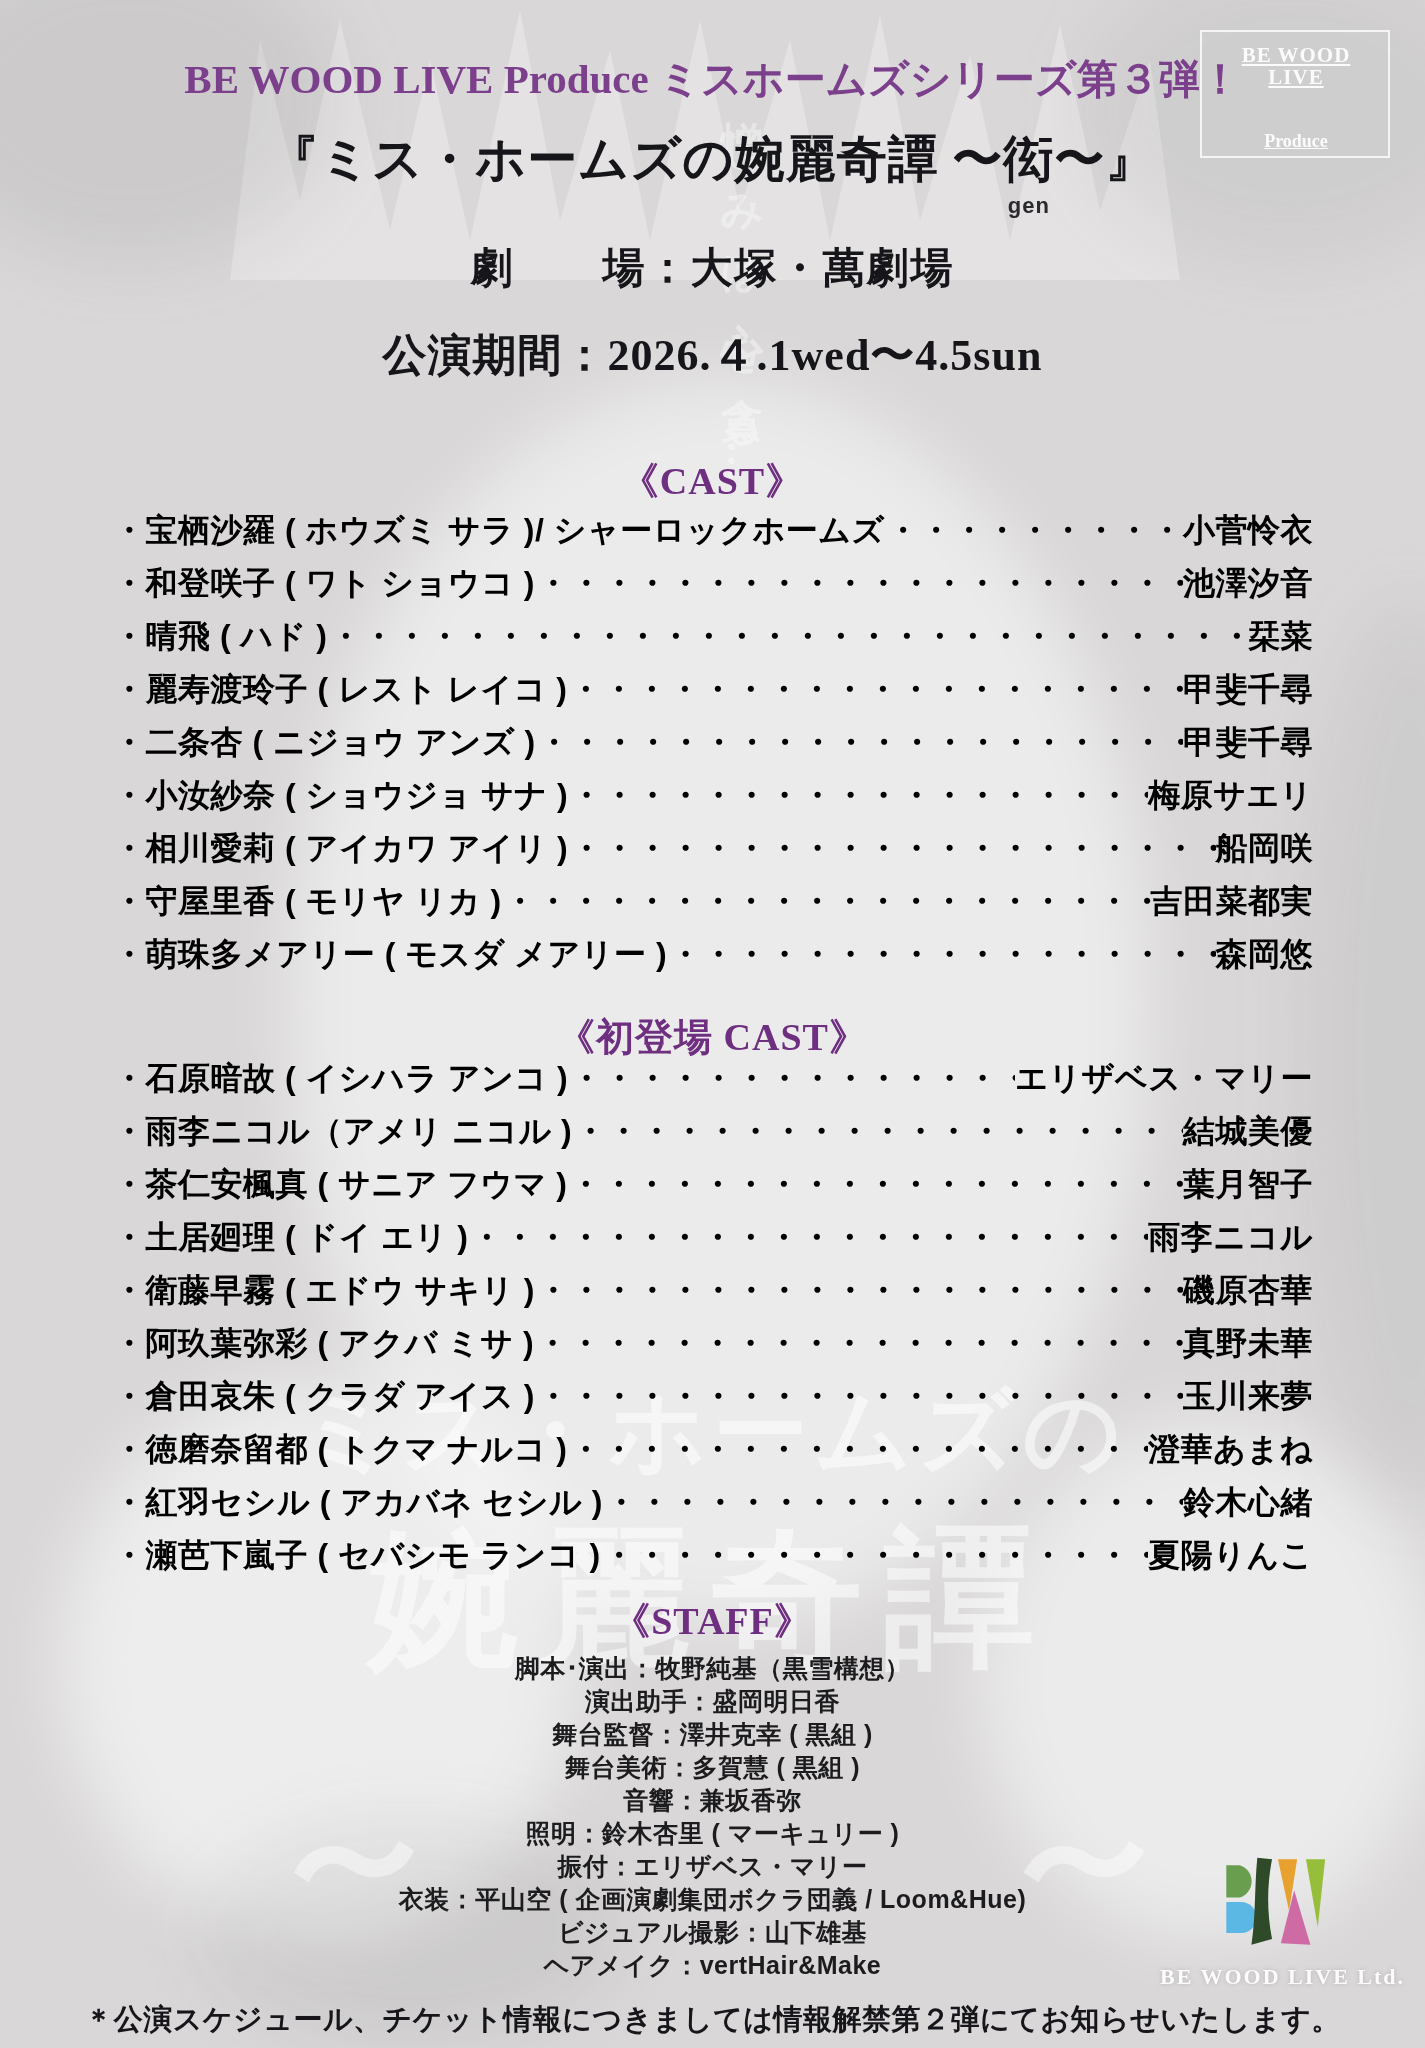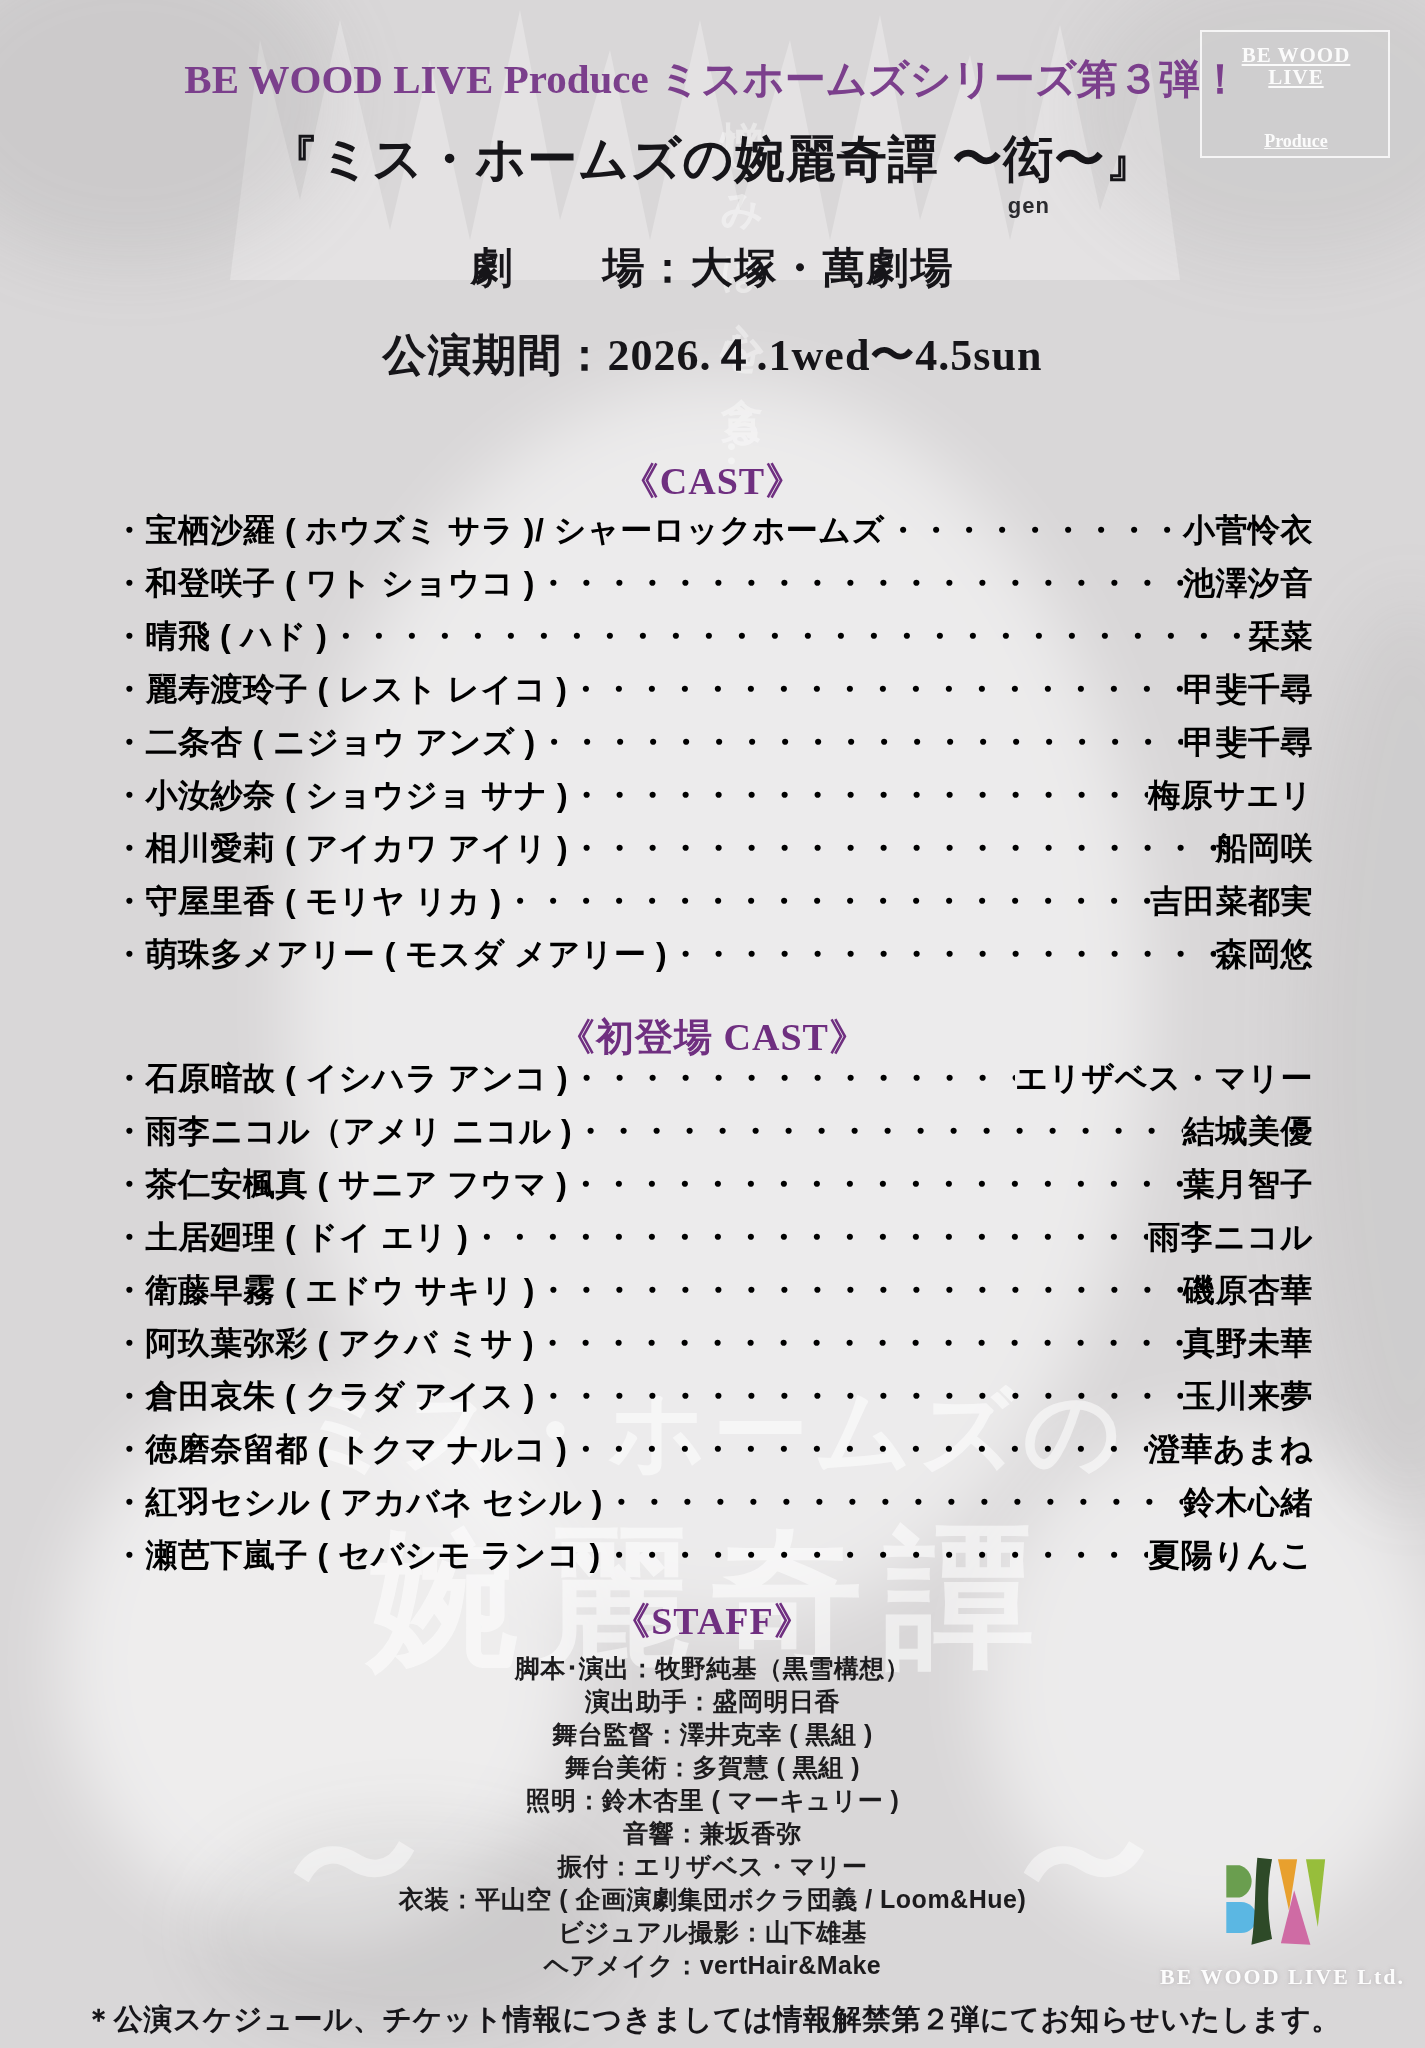--- a/index.html
+++ b/index.html
@@ -243,22 +243,22 @@
         </div>
     </div>
 
     <div class="sec-heading h-staff">《STAFF》</div>
 
     <div class="staff-list">
       <div>脚本･演出：牧野純基（黒雪構想）</div>
       <div>演出助手：盛岡明日香</div>
       <div>舞台監督：澤井克幸 ( 黒組 )</div>
       <div>舞台美術：多賀慧 ( 黒組 )</div>
+      <div>音響：兼坂香弥</div>
       <div>照明：鈴木杏里 ( マーキュリー )</div>
-      <div>音響：兼坂香弥</div>
       <div>振付：エリザベス・マリー</div>
       <div>衣装：平山空 ( 企画演劇集団ボクラ団義 / Loom&amp;Hue)</div>
       <div>ビジュアル撮影：山下雄基</div>
       <div>ヘアメイク：vertHair&amp;Make</div>
     </div>
 
     <div class="bw-logo">
       <svg width="118" height="112" viewBox="0 0 160 128">
         <path d="M14,14 H32 A23,23 0 0 1 32,58 H14 Z" fill="#6a9e4f"></path>
         <path d="M14,64 H34 A21,21 0 0 1 34,106 H14 Z" fill="#5bb7e3"></path>

